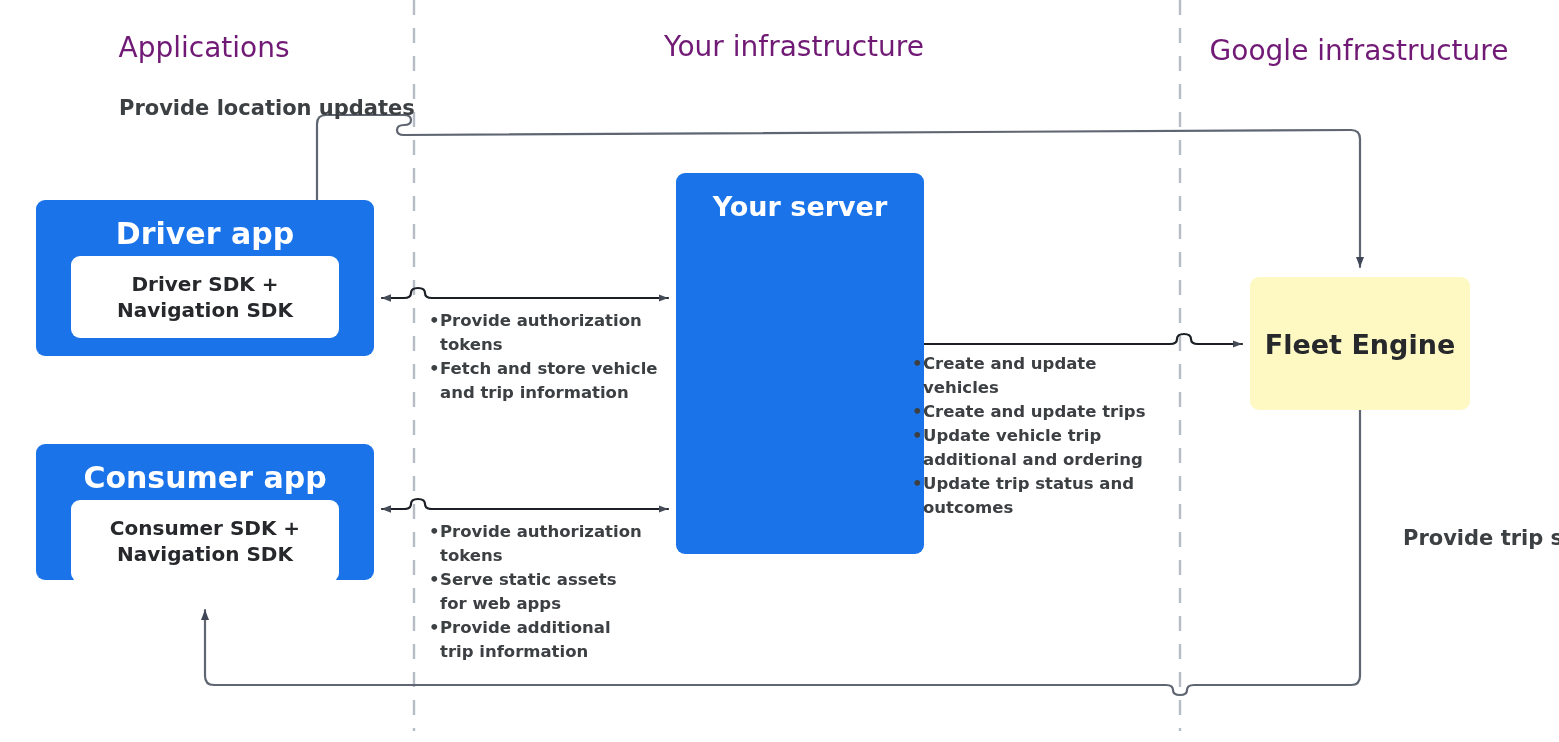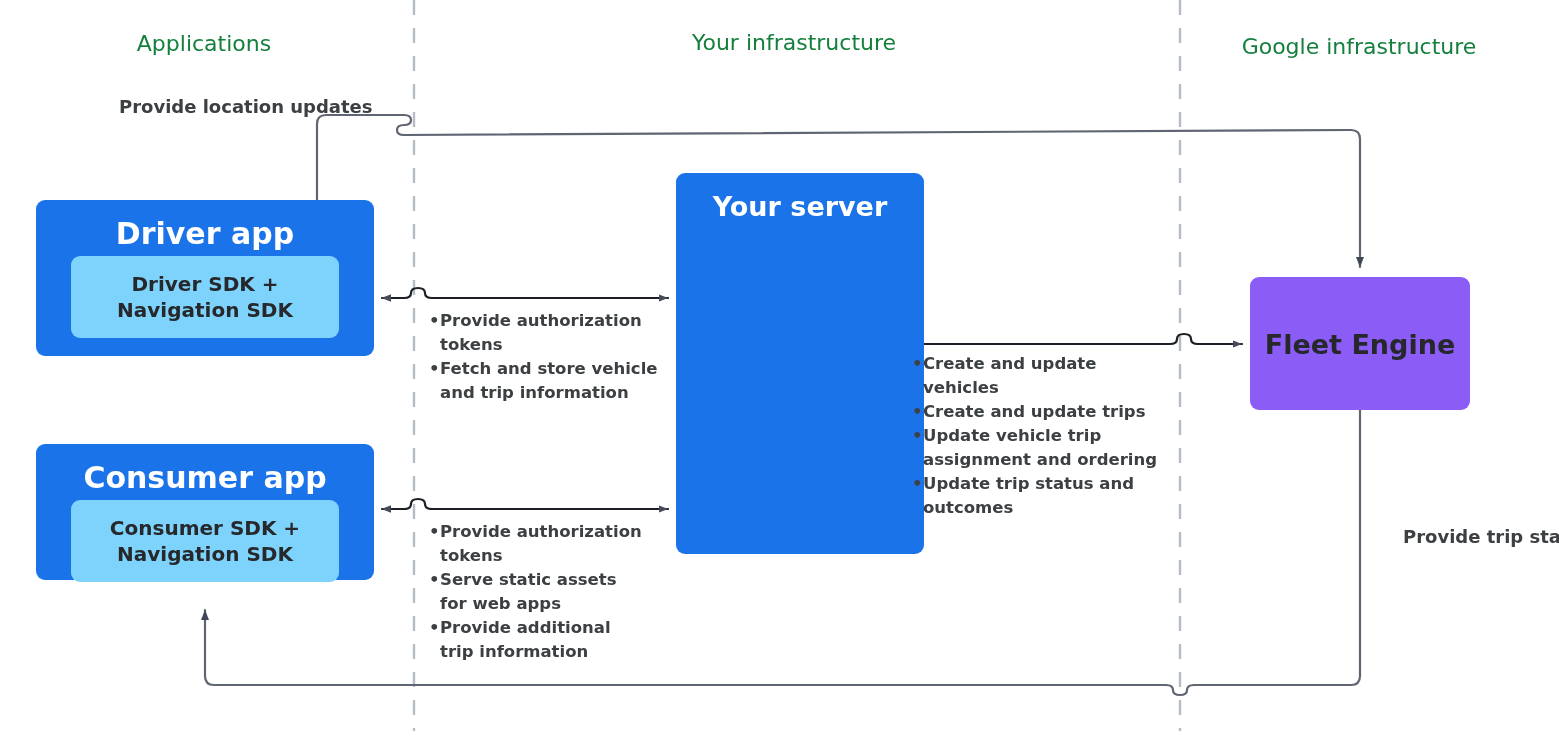--- a/index.html
+++ b/index.html
@@ -24,55 +24,55 @@
     width: 1559px;
     height: 742px;
     pointer-events: none;
   }
 
   
   .col-header {
     position: absolute;
     font-family: "DejaVu Sans", sans-serif;
     font-weight: 400;
-    font-size: 22px;
-    color: #15803d;
+    font-size: 28px;
+    color: #701a75;
     white-space: nowrap;
     transform: translateX(-50%);
     text-align: right;
   }
 
   
   .box {
     position: absolute;
     box-sizing: border-box;
     border-radius: 9px;
   }
   .box-blue  { background: #1a73e8; }
-  .box-yellow{ background: #8b5cf6; }
+  .box-yellow{ background: #fef9c3; }
 
   .box-title {
     position: absolute;
     left: 0;
     right: 0;
     text-align: center;
     font-family: "DejaVu Sans", sans-serif;
     font-weight: 700;
     white-space: nowrap;
   }
   .app-title {
     top: 16px;
     font-size: 30px;
     color: #ffffff;
   }
   .inner-chip {
     position: absolute;
     box-sizing: border-box;
     border-radius: 9px;
-    background: #7dd3fc;
+    background: #ffffff;
     display: flex;
     align-items: center;
     justify-content: center;
   }
   .chip-label {
     font-family: "DejaVu Sans", sans-serif;
     font-weight: 700;
     font-size: 20px;
     line-height: 1.32;
     color: #26282b;
@@ -114,21 +114,21 @@
     flex: 0 0 auto;
     width: 11px;
     color: #3c4043;
   }
   .note-list .txt { flex: 1 1 auto; }
 
   .edge-label {
     position: absolute;
     font-family: "DejaVu Sans", sans-serif;
     font-weight: 700;
-    font-size: 18px;
+    font-size: 21px;
     color: #3c4043;
     white-space: nowrap;
   }
 </style>
 </head>
 <body>
 
 <div id="canvas">
 
   <svg id="wires" viewBox="0 0 1559 742">
@@ -240,21 +240,21 @@
       <div class="bullet-row">
         <span class="dot">•</span>
         <span class="txt">Create and update vehicles</span>
       </div>
       <div class="bullet-row">
         <span class="dot">•</span>
         <span class="txt">Create and update trips</span>
       </div>
       <div class="bullet-row">
         <span class="dot">•</span>
-        <span class="txt">Update vehicle trip assignment and ordering</span>
+        <span class="txt">Update vehicle trip additional and ordering</span>
       </div>
       <div class="bullet-row">
         <span class="dot">•</span>
         <span class="txt">Update trip status and outcomes</span>
       </div>
     </div>
 
 </div>
 
 </body></html>

